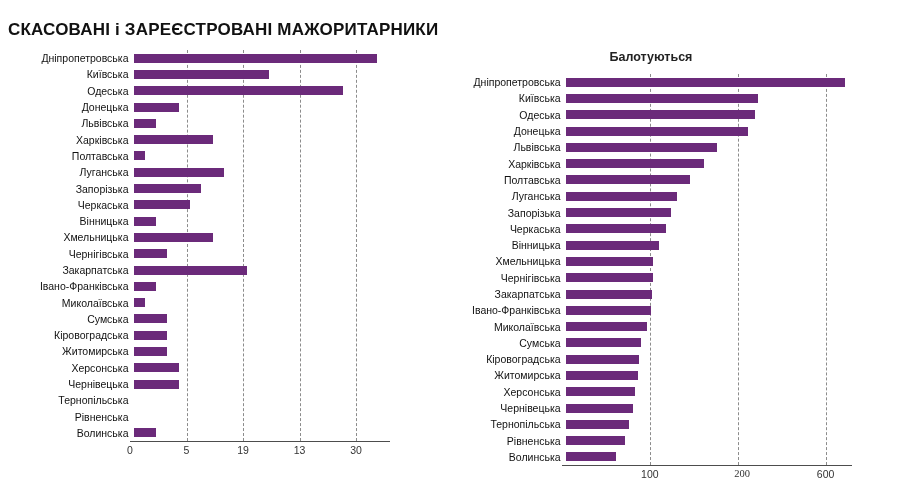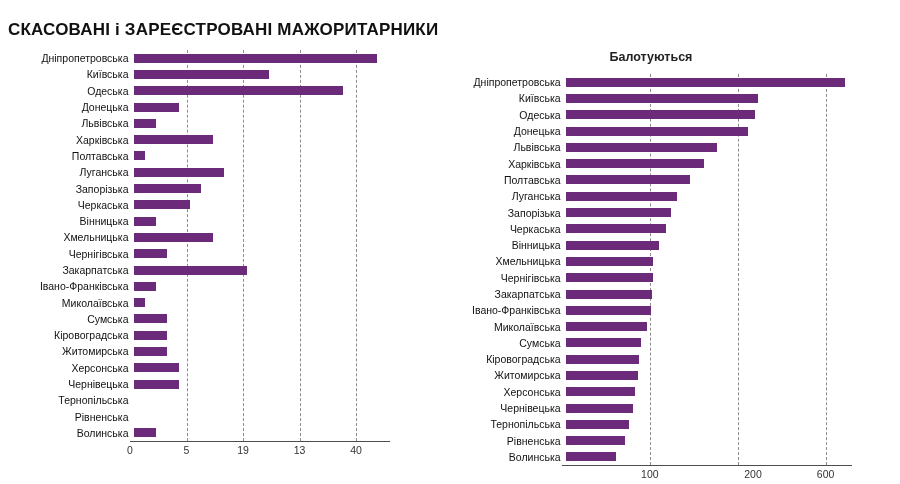--- a/index.html
+++ b/index.html
@@ -273,21 +273,21 @@
               <div class="bar" style="width: 22.6087px; background: rgb(107, 42, 122);"></div>
             </div>
           </div>
         </div>
         <div class="axis-base" style="left: 112px; width: 260px; top: 391.2px;"></div>
         <div class="ticklabels" style="left: 112px; width: 260px; top: 391.2px; height: 18px;">
           <span class="tick" style="left: 0px;">0</span>
           <span class="tick" style="left: 56.5217px;">5</span>
           <span class="tick" style="left: 113.043px;">19</span>
           <span class="tick" style="left: 169.565px;">13</span>
-          <span class="tick" style="left: 226.087px;">40</span>
+          <span class="tick" style="left: 226.087px;">30</span>
         </div>
       </div>
   </div>
 
   <div class="panel" id="panel-right" style="left: 450px;">
     <div class="panel-title">Балотуються</div>
     <div class="plot" id="plot-right" style="width: 402px; height: 411.2px;">
         <div class="gridlines" style="left: 112px; width: 290px; top: 0px; height: 391.2px;">
           <div class="gridline" style="left: 87.8788px;"></div>
           <div class="gridline" style="left: 175.758px;"></div>
@@ -435,20 +435,20 @@
           <div class="row">
             <div class="cat-label" style="width: 112px;">Волинська</div>
             <div class="bar-cell" style="width: 290px;">
               <div class="bar" style="width: 50.0909px; background: rgb(107, 42, 122);"></div>
             </div>
           </div>
         </div>
         <div class="axis-base" style="left: 112px; width: 290px; top: 391.2px;"></div>
         <div class="ticklabels" style="left: 112px; width: 290px; top: 391.2px; height: 18px;">
           <span class="tick" style="left: 87.8788px;">100</span>
-          <span class="tick" style="left: 191px;">200</span>
+          <span class="tick" style="left: 180px; font-family: Liberation Serif, serif;">200</span>
           <span class="tick" style="left: 263.636px;">600</span>
         </div>
       </div>
   </div>
 
 
 </div>
 
 </body></html>

